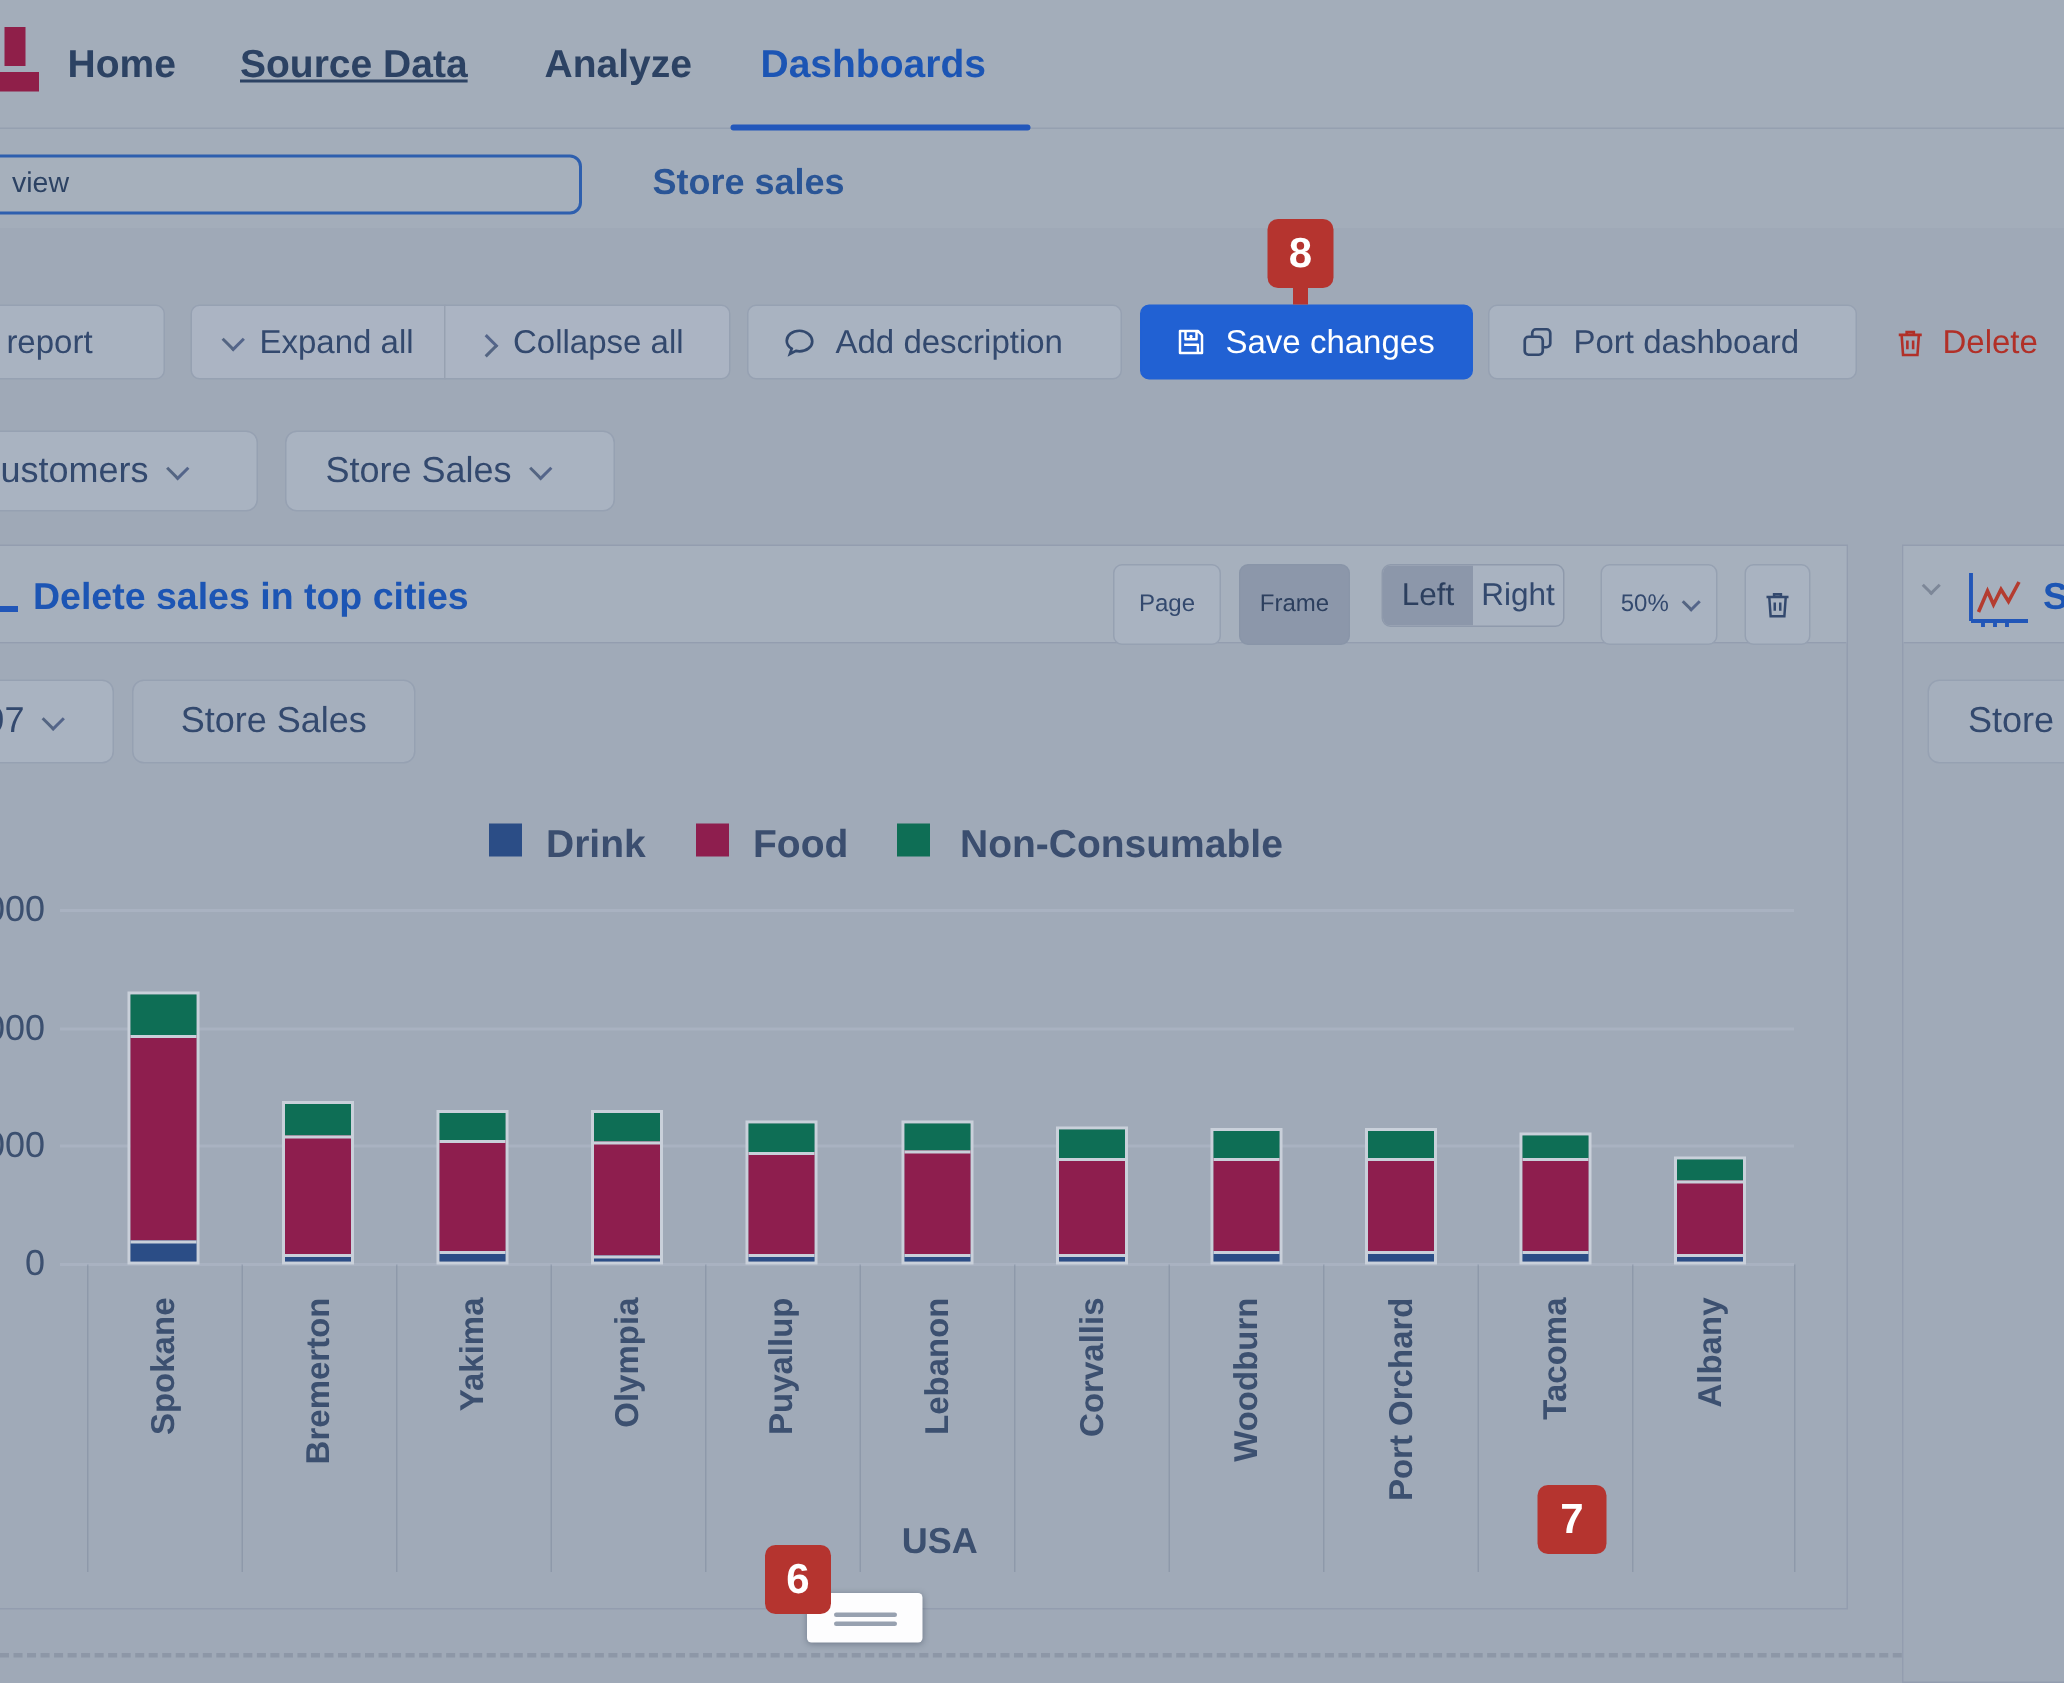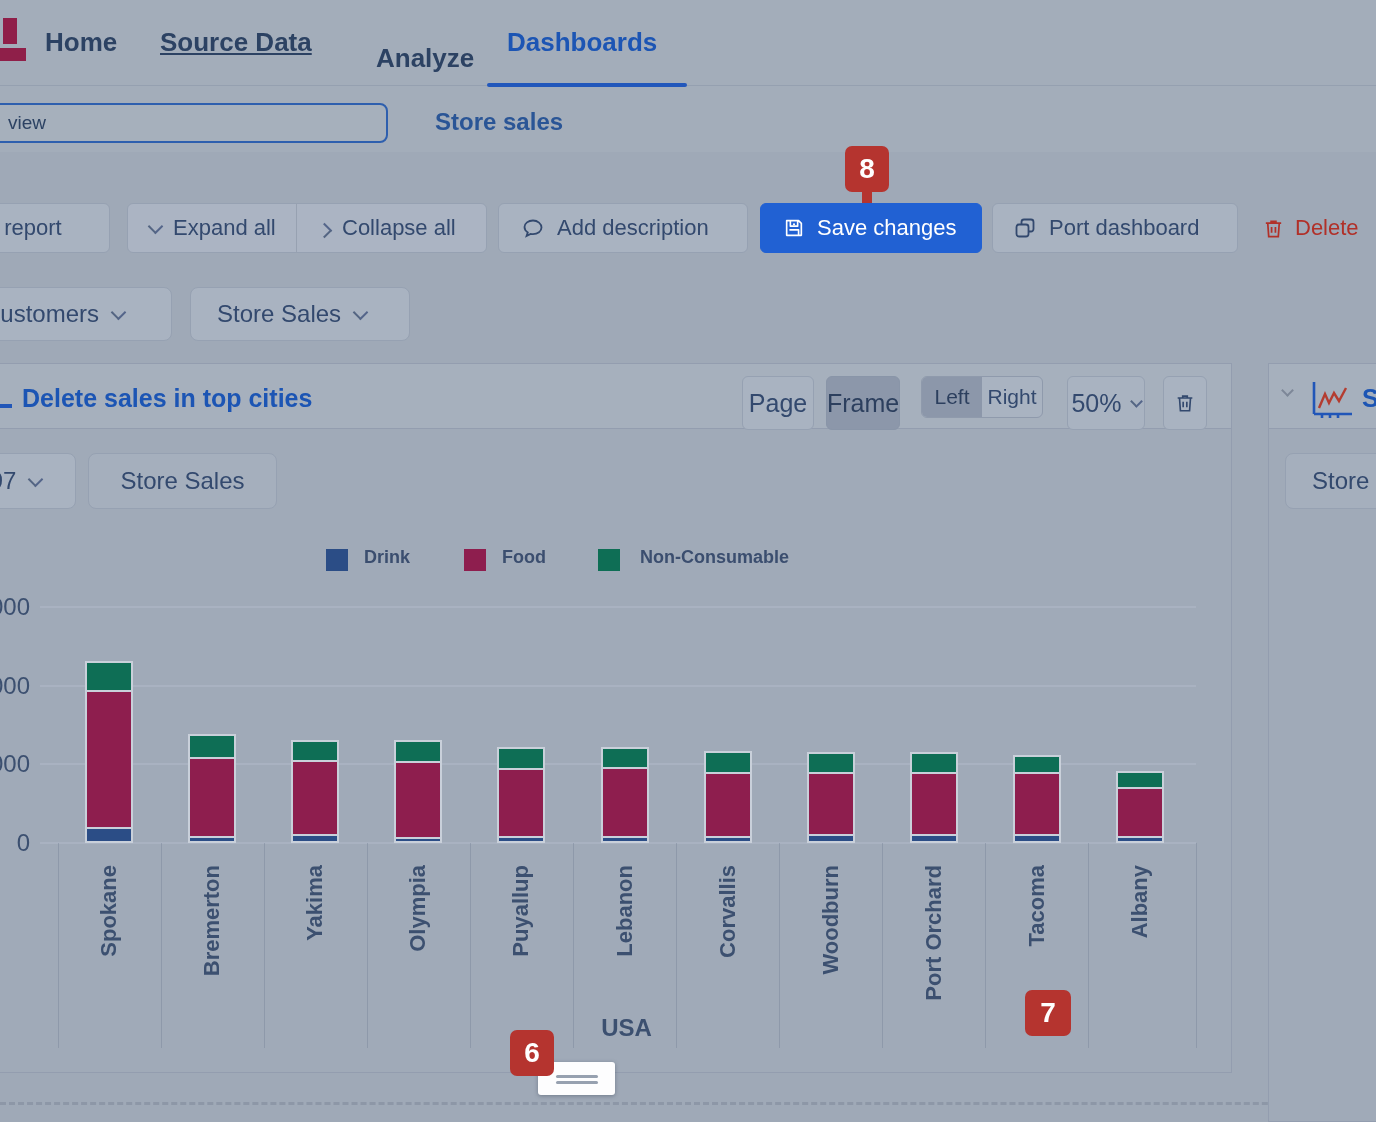--- a/index.html
+++ b/index.html
@@ -26,33 +26,33 @@
   .chv.right{transform:rotate(-135deg);margin-top:4px;}
   .chv.gray{border-color:#7d8798;}
   svg{display:block;}
   
   .badge{position:absolute;width:44px;height:46px;background:#b5342f;border-radius:7px;color:#fff;
          font-size:28px;font-weight:700;display:flex;align-items:center;justify-content:center;z-index:30;}
   
   .panel-bg{background:#a0aab8;border:1px solid #939daf;}
   .panel-head{background:#a6b0bd;border-bottom:1px solid #939daf;}
   #panel-title{left:22px;top:384px;font-size:25px;font-weight:600;color:#1c55b4;}
-  .ctl{height:54px;font-size:25px;border-radius:6px;justify-content:center;}
+  .ctl{height:54px;font-size:16px;border-radius:6px;justify-content:center;}
   
   .grid{position:absolute;height:2px;background:#aab4c2;opacity:.85;}
   .ytick{position:absolute;left:-60px;width:90px;text-align:right;font-size:24px;color:#3c5070;}
   .bar{position:absolute;border:2px solid #c9d0da;display:flex;flex-direction:column;box-sizing:border-box;}
   .seg{width:100%;box-sizing:border-box;}
   .seg + .seg{border-top:2px solid #c9d0da;}
   .xlab{position:absolute;top:865px;font-size:22px;font-weight:700;color:#3c5070;white-space:nowrap;
         transform:rotate(-90deg) translateX(-100%);transform-origin:0 0;}
   .catsep{position:absolute;top:843px;height:205px;width:1px;background:rgba(120,132,152,.45);}
   .rtick{position:absolute;left:1258px;width:102px;text-align:right;font-size:24px;color:#3c5070;}
   .rstub{position:absolute;left:1366px;width:10px;height:2px;background:#aab4c2;}
-  .legend-label{position:absolute;top:547px;font-size:18px;font-weight:700;color:#3b4e6f;}
+  .legend-label{position:absolute;top:547px;font-size:26px;font-weight:700;color:#3b4e6f;}
   .swatch{position:absolute;top:549px;width:22px;height:22px;}
   #usa-label{left:57px;top:1014px;width:1139px;text-align:center;font-size:24px;font-weight:700;color:#3c5070;}
   #drag-handle{left:538px;top:1062px;width:77px;height:33px;background:#fdfdfe;border-radius:3px;
                box-shadow:0 1px 4px rgba(30,40,60,.35);z-index:25;}
   #drag-handle i{position:absolute;left:18px;width:42px;height:3px;background:#97a1b0;border-radius:2px;}
   #tooltip-reset{left:1058px;top:1031px;width:176px;height:42px;background:#fafbfc;border-radius:8px;
                  box-shadow:0 1px 5px rgba(30,40,60,.3);display:flex;align-items:center;justify-content:center;
                  font-size:22px;color:#31466a;z-index:20;}
   #dashed-line{left:0;top:1102px;width:1376px;border-top:3px dashed #8d97a7;}
 </style>
@@ -62,21 +62,21 @@
 <div id="stage">
 
   <div class="abs" id="topbar"></div>
   <div class="abs" id="navrow"></div>
   <div class="abs" style="left:0;top:14px;width:30px;height:50px;">
     <div class="abs" style="left:3px;top:4px;width:14px;height:26px;background:#8f1f49;"></div>
     <div class="abs" style="left:-4px;top:34px;width:30px;height:13px;background:#8f1f49;"></div>
   </div>
   <div class="nav-item" style="left:45px;">Home</div>
   <div class="nav-item" style="left:160px;text-decoration:underline;">Source Data</div>
-  <div class="nav-item" style="left:376px;margin-top:16px;">Analyze</div>
+  <div class="nav-item" style="left:363px;">Analyze</div>
   <div class="nav-item active" style="left:507px;">Dashboards</div>
   <div class="abs" id="nav-underline"></div>
 
   <div class="abs" id="name-input">
     <span>view</span>
   </div>
   <div class="abs" id="tab-store-sales">Store sales</div>
 
   <div class="btn" style="left:-62px;top:203px;width:172px;height:50px;padding-left:20px;">
     <span>Add report</span>

